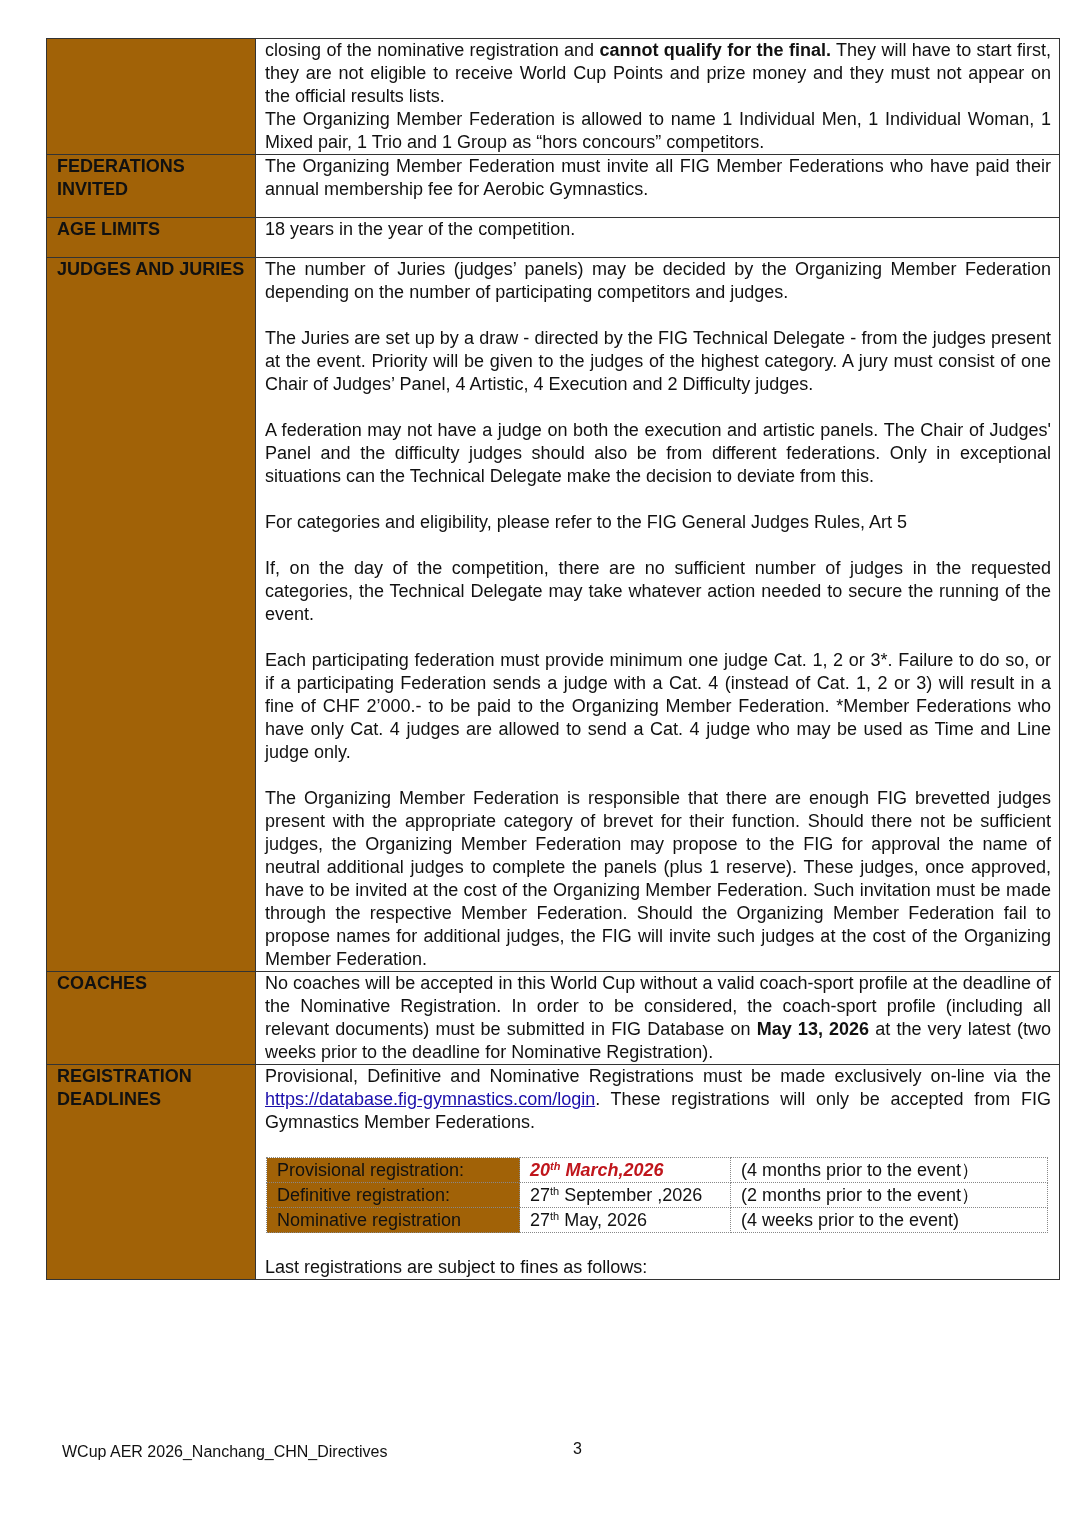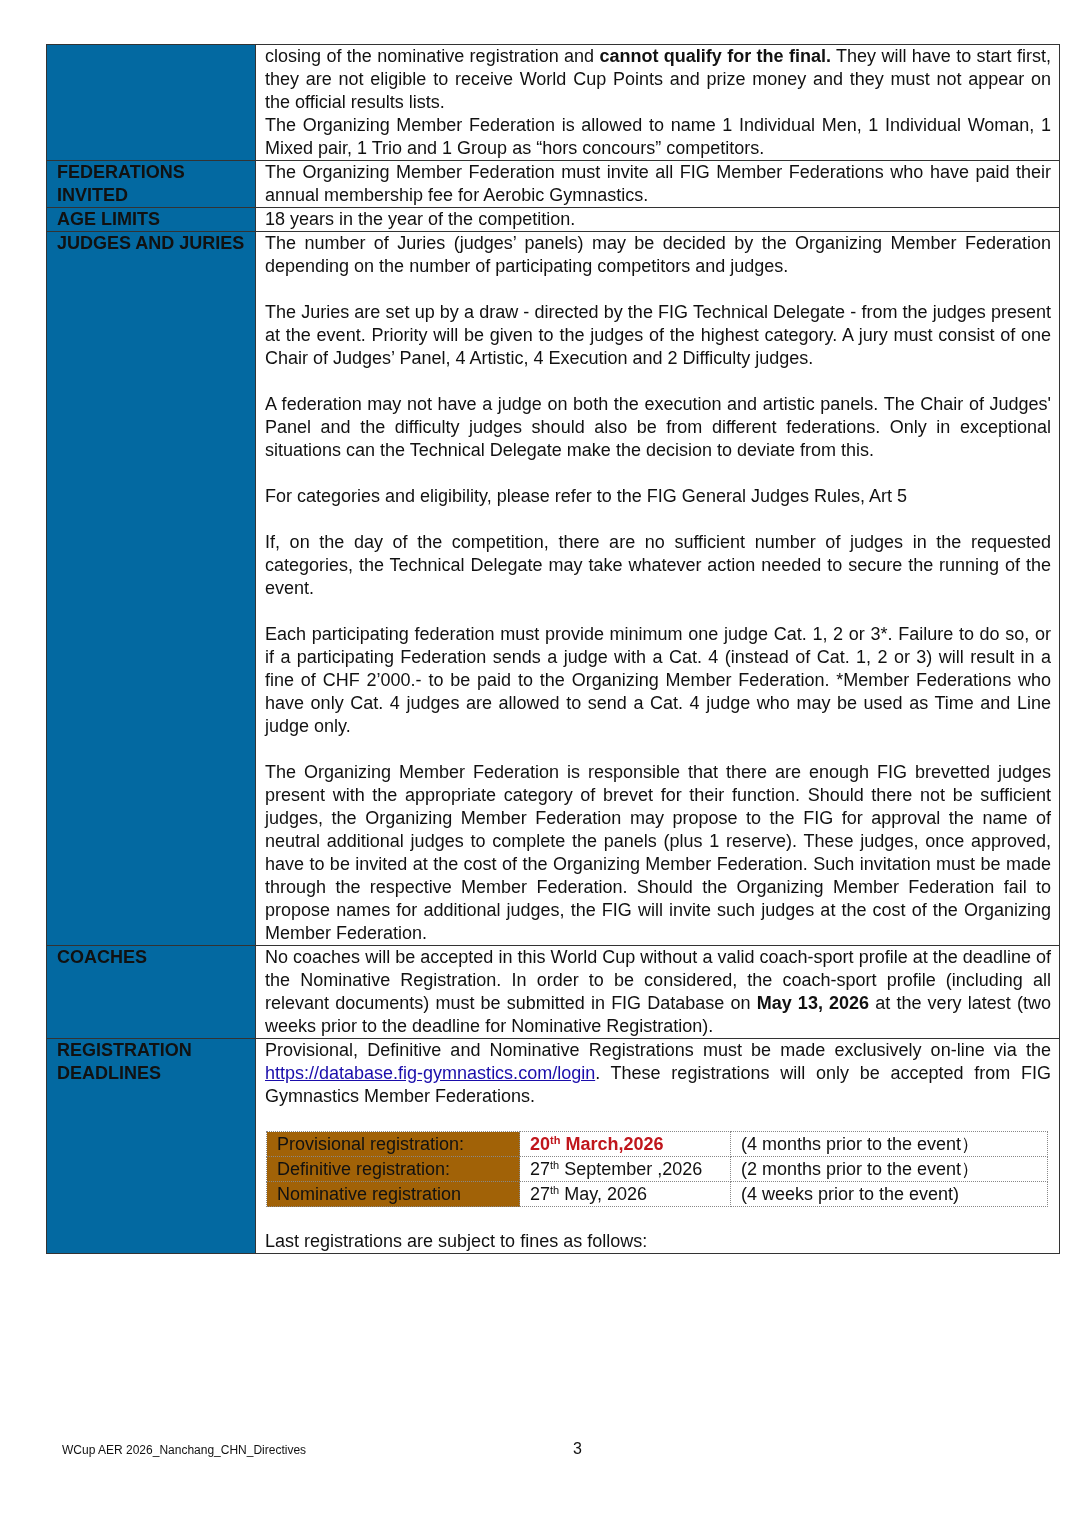--- a/index.html
+++ b/index.html
@@ -1,33 +1,33 @@
 <!DOCTYPE html>
 <html><head>
 <meta charset="utf-8">
 <style>
   html, body { margin: 0; padding: 0; background: #ffffff; }
   body { width: 1080px; height: 1527px; position: relative; overflow: hidden;
          font-family: "Liberation Sans", sans-serif; color: #111; }
-  .page { position: absolute; left: 46px; top: 44px; width: 1014px; }
+  .page { position: absolute; left: 46px; top: 38px; width: 1014px; }
   table.main { border-collapse: collapse; width: 1014px; table-layout: fixed; }
   table.main td { border: 1.5px solid #333; vertical-align: top; font-size: 18px; line-height: 23px; }
-  td.label { width: 198px; background: #0369a1; font-weight: bold; padding: 0 0 0 10px; }
+  td.label { width: 198px; background: #a16207; font-weight: bold; padding: 0 0 16px 10px; }
   td.content { padding: 0 8px 0 9px; text-align: justify; }
   .para { margin: 0; }
   .gap { height: 23px; }
   b { font-weight: bold; }
   a.link { color: #1a0dab; }
   table.reg { border-collapse: collapse; width: 782px; margin: 23px 0 0 1px; font-size: 18px; line-height: 24px; }
   table.reg td { border: 1px dotted #888; padding: 1px 10px 0 10px; vertical-align: top; }
   table.reg td.c1 { width: 232px; background: #a16207; }
   table.reg td.c2 { width: 190px; }
   sup { font-size: 11px; line-height: 0; vertical-align: 6px; }
-  .red { color: #c0161c; font-weight: bold; }
-  .footer-left { position: absolute; left: 62px; top: 1443px; font-size: 12px; }
+  .red { color: #c0161c; font-weight: bold; font-style: italic; }
+  .footer-left { position: absolute; left: 62px; top: 1443px; font-size: 16px; }
   .footer-num { position: absolute; left: 573px; top: 1440px; font-size: 16px; }
 </style>
 </head>
 <body>
 
 <div class="page">
 <table class="main">
   <tbody>
         <tr>
     <td class="label"></td>

